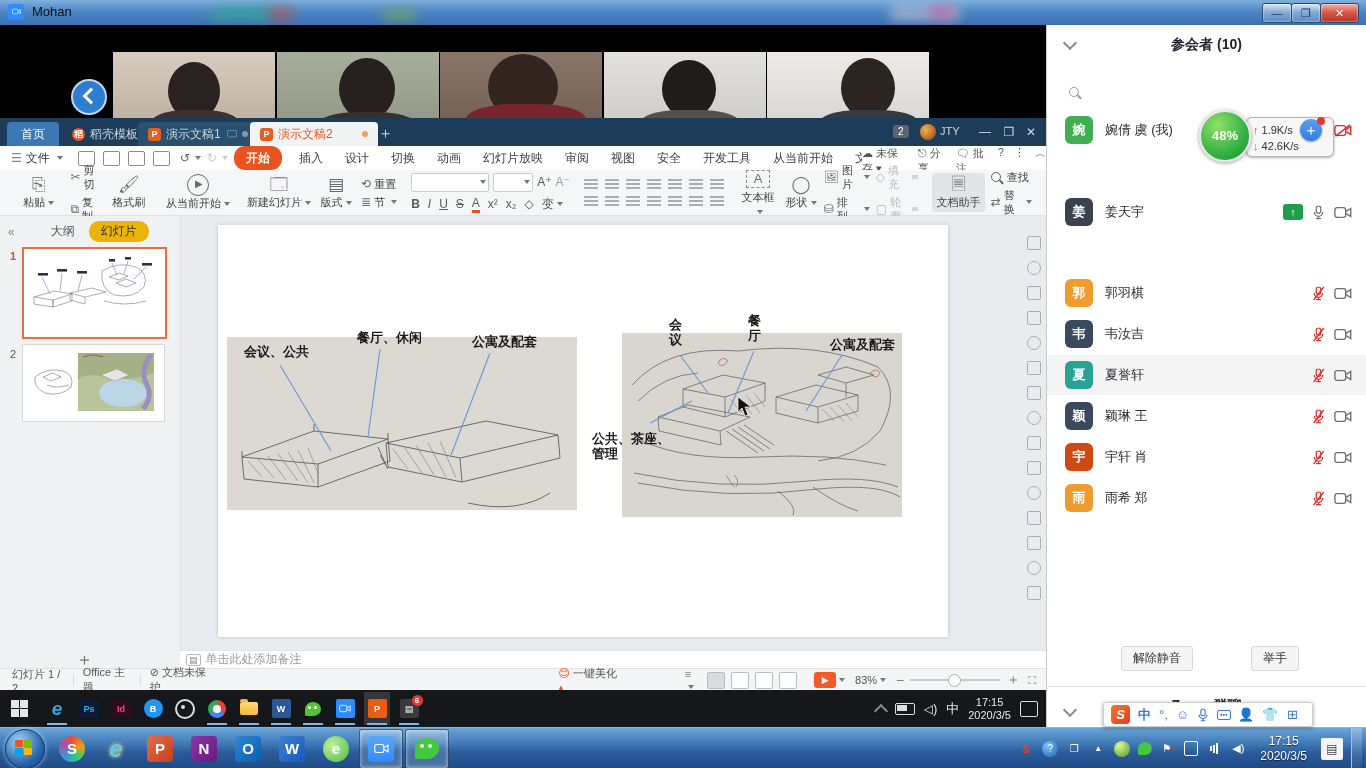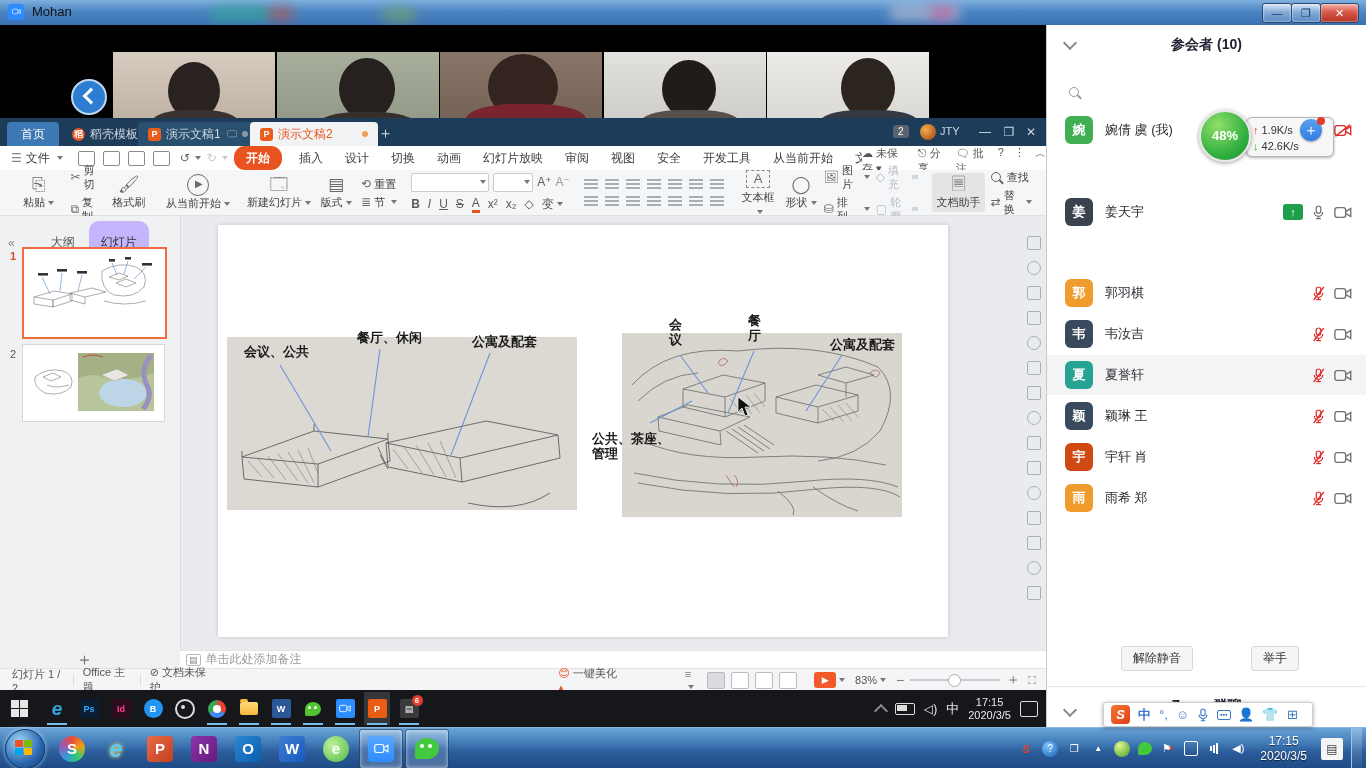--- a/index.html
+++ b/index.html
@@ -61,21 +61,21 @@
   .sbtn .g{color:#6a6a6a;font-size:12px}
   .dis2, .dis2 *{color:#b4b9bf!important;border-color:#d5d8db!important}
   .combo{height:17px;border:1px solid #c9ccd0;background:#fff;border-radius:2px;display:flex;align-items:center;justify-content:flex-end;padding-right:2px}
   .fmt{font-size:12px;color:#5a5a5a;display:flex;gap:8px;align-items:center}
   .li-ic{width:14px;height:11px;background:repeating-linear-gradient(#a9aeb4 0 1.6px,transparent 1.6px 4.2px)}
   .hl-btn{background:#e2e4e6;border-radius:3px;padding:2px 4px}
 
   .wps-body{left:0;top:216px;width:1046px;height:434px;background:#e9ebee}
   .thumbs{left:0;top:216px;width:180px;height:452px;background:#f0f1f2;border-right:1px solid #dcdddf}
   .th-head{display:flex;align-items:center;gap:14px;padding:5px 8px;font-size:12px;color:#555}
-  .pill{background:#c4b5fd;border-radius:10px;padding:13px 12px;color:#333}
+  .pill{background:#eab308;border-radius:10px;padding:2px 12px;color:#333}
   .thumb{background:#fff;border:1px solid #d7d8da}
   .thumb.sel{border:2px solid #ed6d3c}
   .tnum{font-size:11px;color:#555}
   .tnum.sel{color:#d4502e;font-weight:bold}
 
   .slide{left:218px;top:225px;width:730px;height:412px;background:#fff;box-shadow:0 0 4px rgba(0,0,0,.18)}
   .sk-label{position:absolute;font-weight:bold;font-size:13px;color:#1a1a1a;white-space:pre-line;line-height:15px}
   .rightbar{left:1024px;top:230px;width:20px;height:412px;display:flex;flex-direction:column;align-items:center;gap:11px;padding-top:6px}
   .rb-ic{width:12px;height:12px;border:1px solid #9aa0a6;border-radius:2px;opacity:.8}
 

